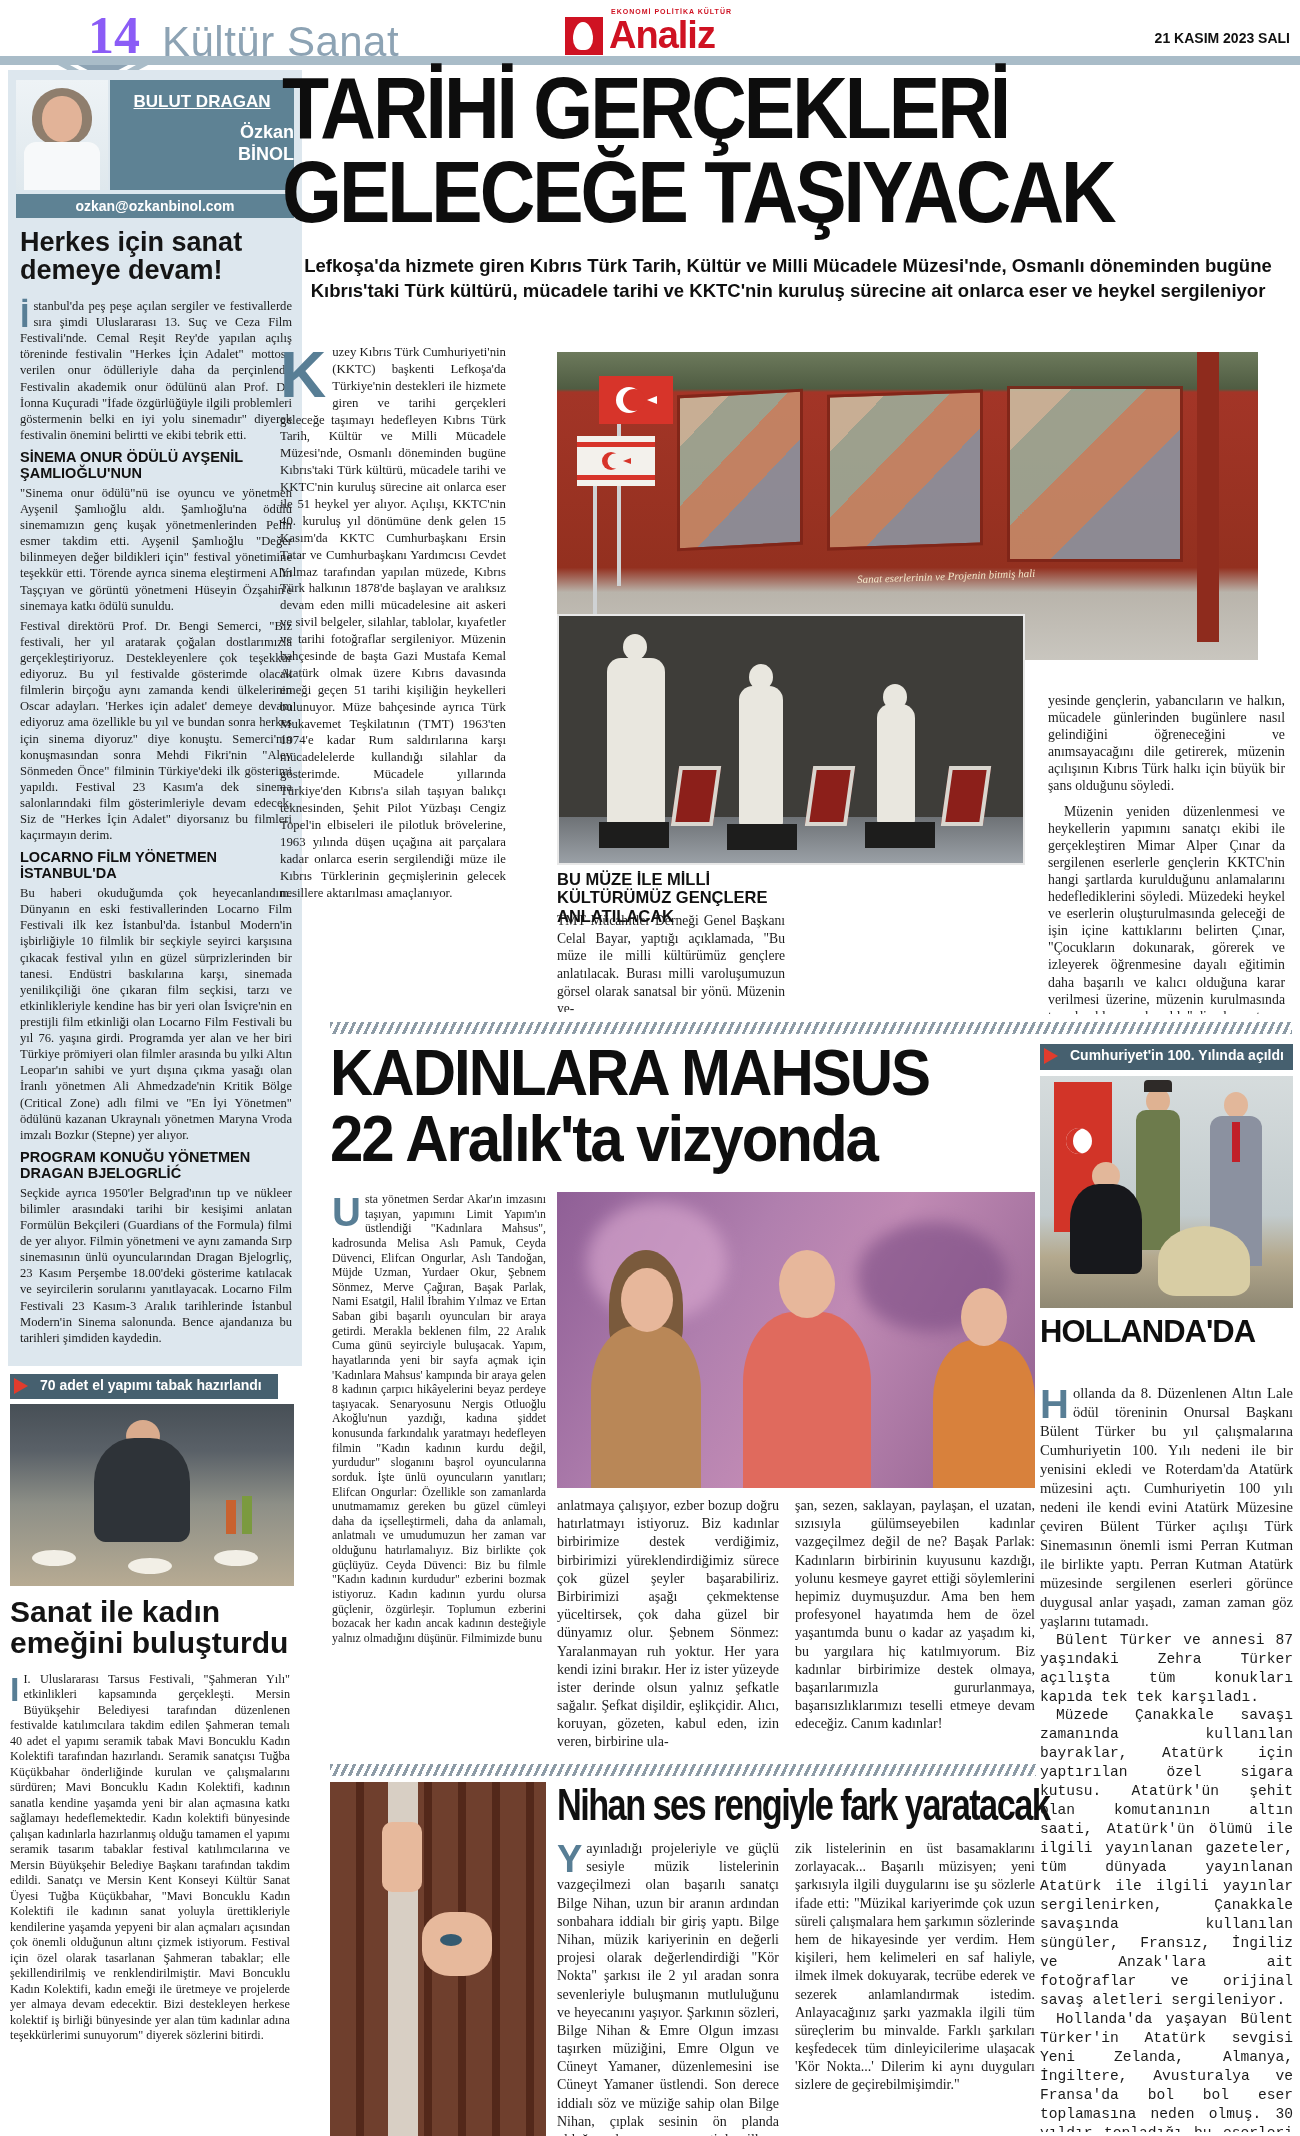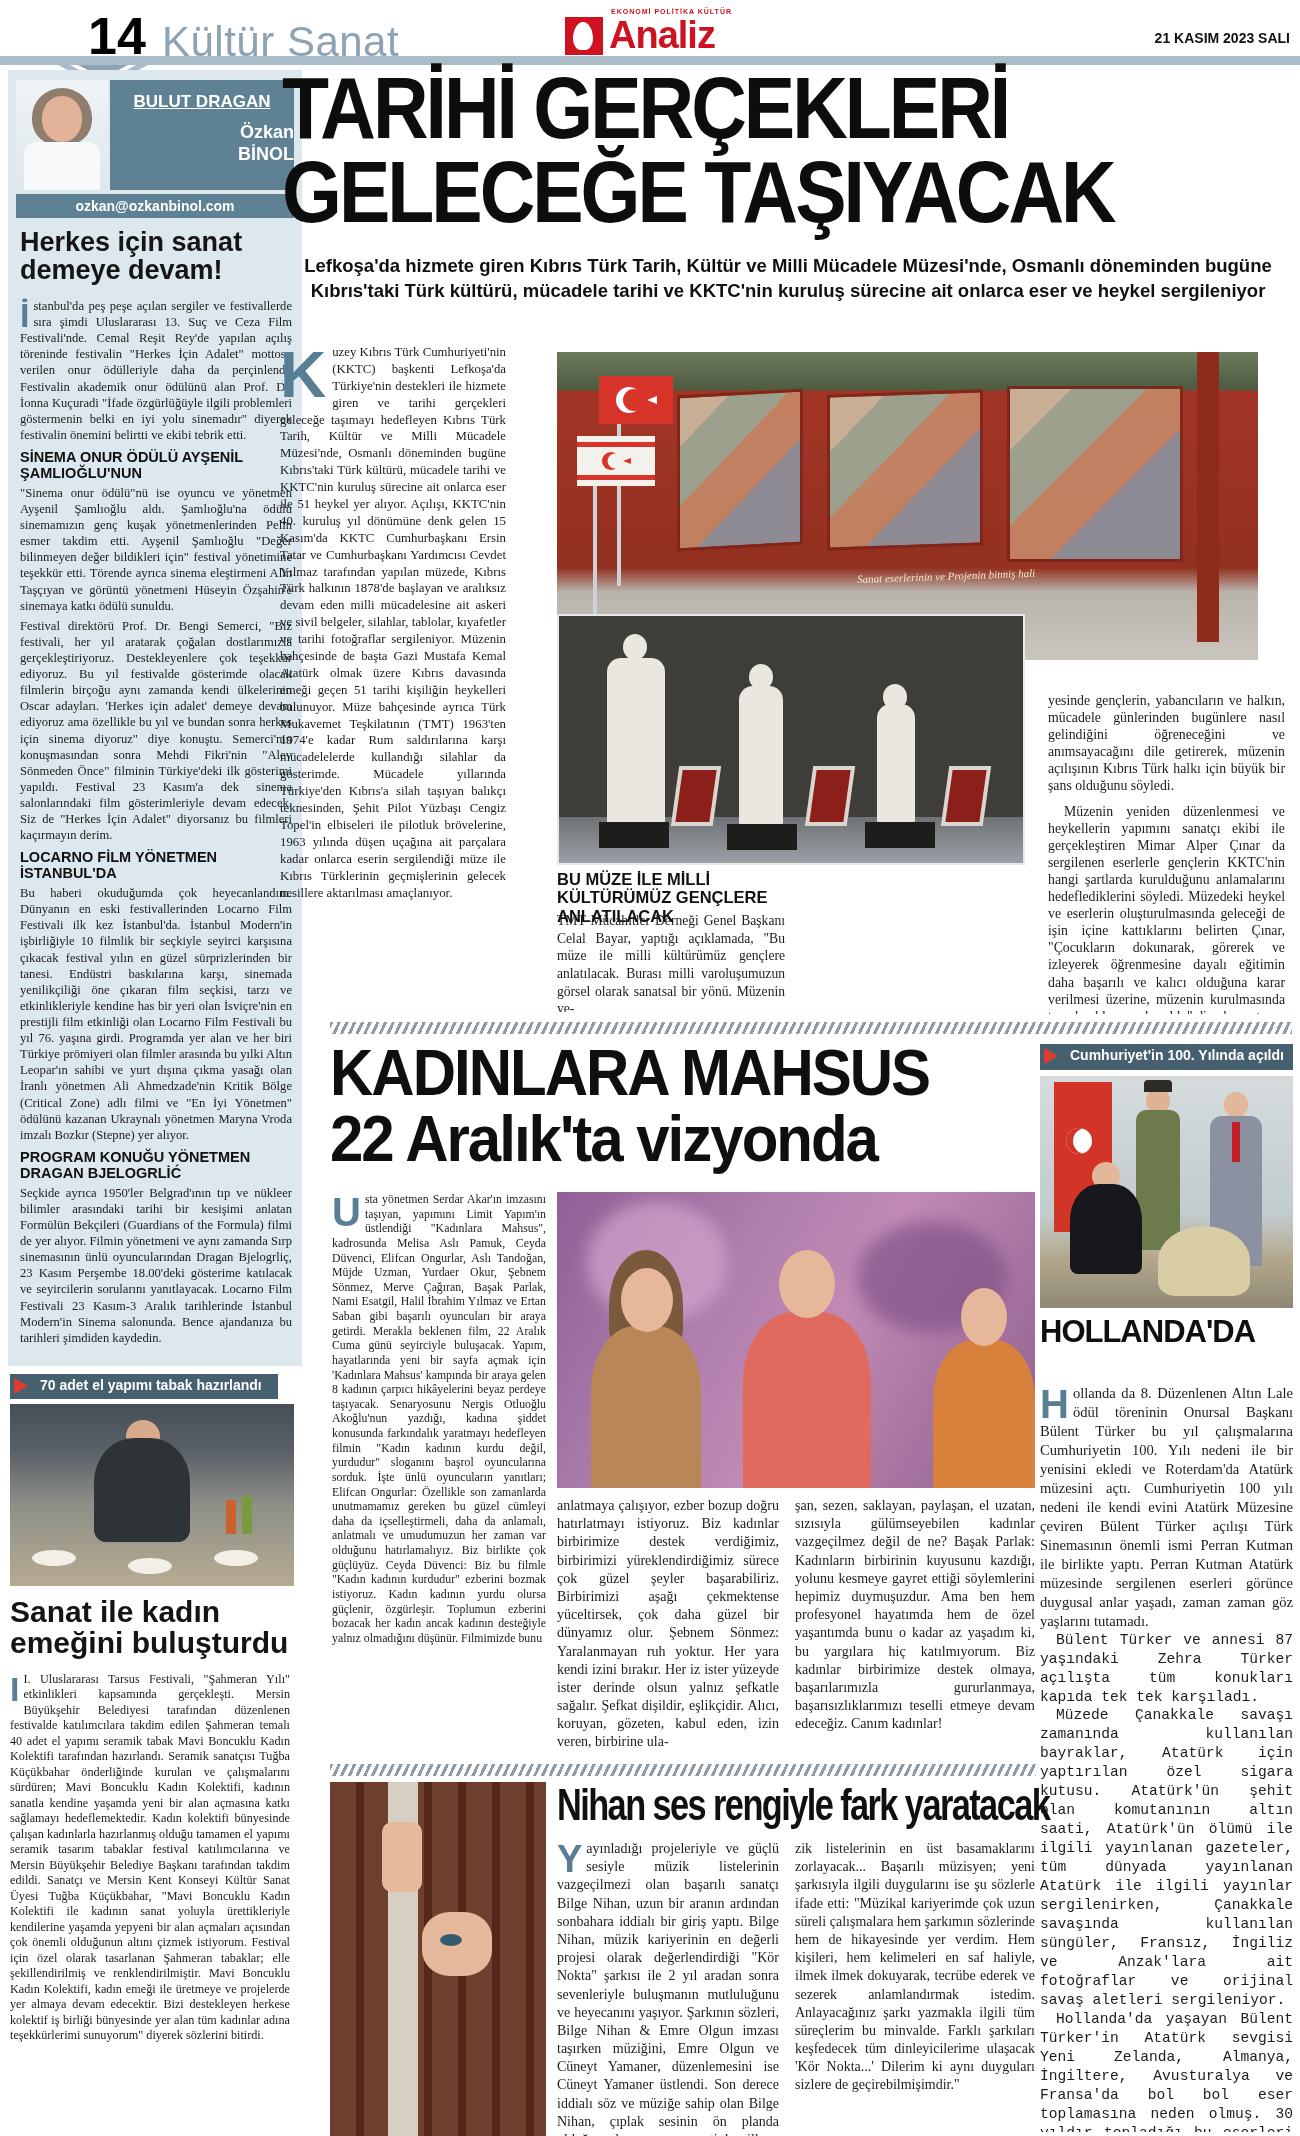--- a/index.html
+++ b/index.html
@@ -2,22 +2,22 @@
 <html><head>
 <meta charset="utf-8">
 <style>
   html,body{margin:0;padding:0;background:#fff;}
   #page{position:relative;width:1300px;height:2136px;background:#ffffff;overflow:hidden;
         font-family:"Liberation Serif", serif;color:#1c1c1c;}
   .abs{position:absolute;}
   .jus{text-align:justify;}
 
   
-  .pagenum{left:88px;top:6px;font-family:Liberation Sans, sans-serif;font-weight:700;
-           font-size:52px;color:#000000;}
+  .pagenum{left:88px;top:6px;font-family:Liberation Serif, serif;font-weight:700;
+           font-size:52px;color:#8b5cf6;}
   .section-title{left:162px;top:18px;font-family:"Liberation Sans",sans-serif;
                  font-size:42px;color:#8da3b4;letter-spacing:0.5px;}
   .logo-wrap{left:545px;top:8px;width:230px;height:48px;}
   .logo-top{position:absolute;left:66px;top:0;font-family:"Liberation Sans",sans-serif;
             font-size:7px;color:#cf1222;font-weight:700;letter-spacing:1px;}
   .logo-icon{position:absolute;left:20px;top:9px;width:38px;height:38px;background:#cf1222;}
   .logo-icon:after{content:"";position:absolute;left:8px;top:5px;width:20px;height:28px;
             background:#ffffff;border-radius:50% 50% 40% 40%/60% 60% 40% 40%;}
   .logo-text{position:absolute;left:64px;top:6px;font-family:"Liberation Sans",sans-serif;
              font-weight:800;font-size:38px;color:#cf1222;letter-spacing:-1px;}

